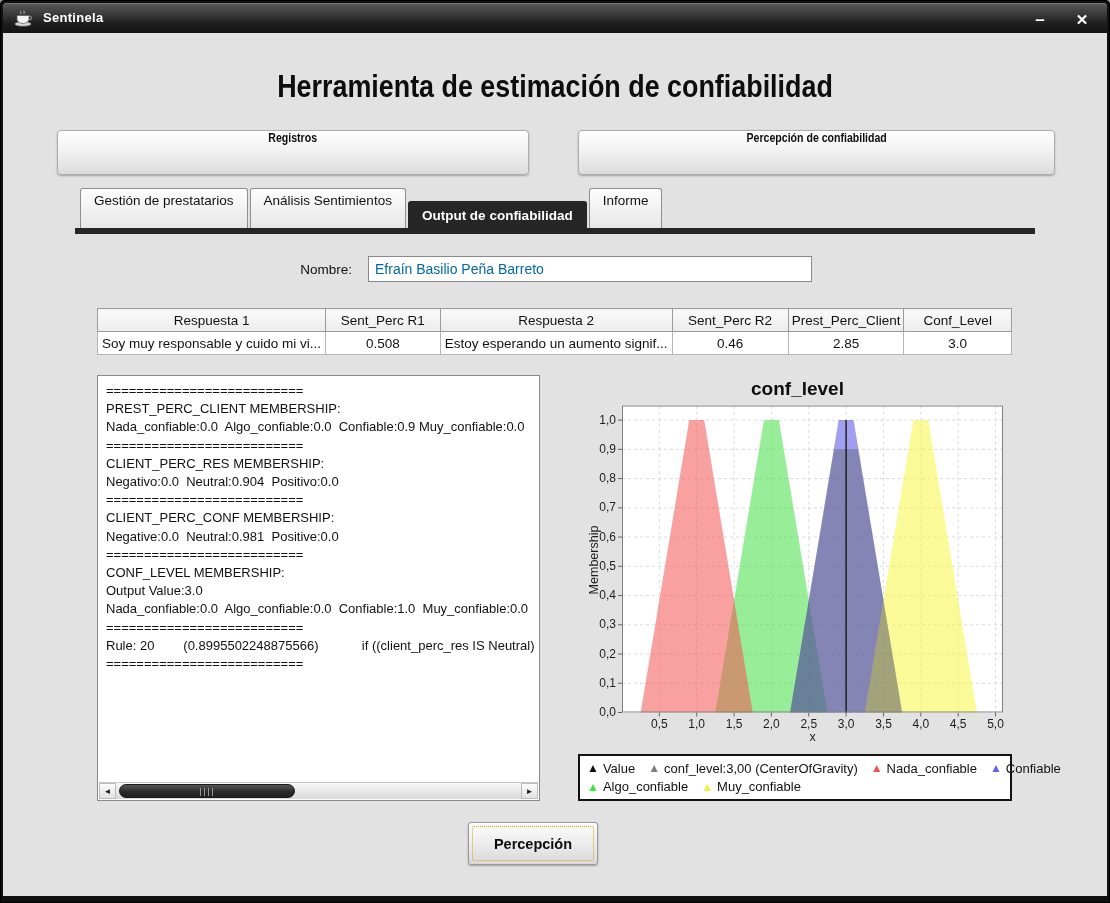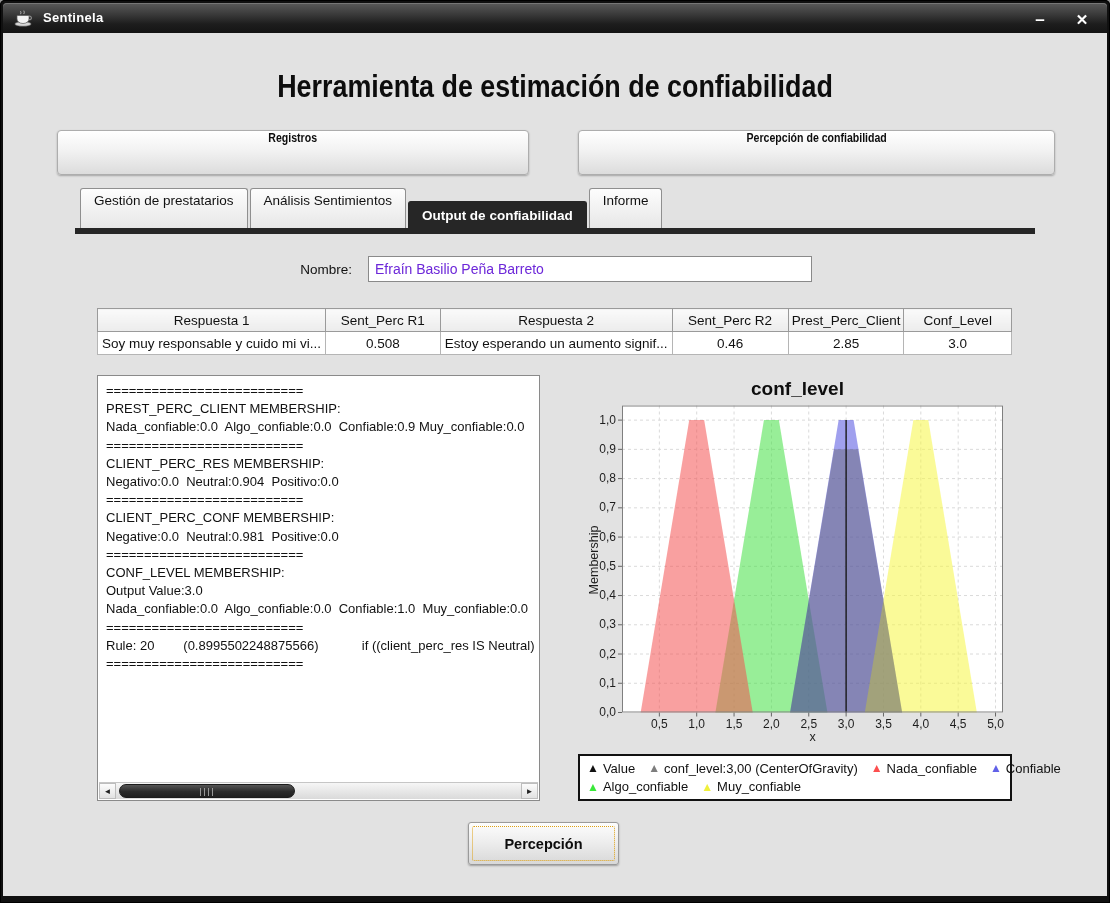--- a/index.html
+++ b/index.html
@@ -25,21 +25,21 @@
   .btn-percconf{left:578px;top:130px;width:477px;}
   
   .tabs{position:absolute;left:80px;top:201px;height:27px;display:flex;align-items:flex-end;}
   .tab{height:40px;line-height:24px;padding:0 13px;margin-right:2px;font-size:13.5px;color:#111;
     background:linear-gradient(#fdfdfd,#e7e7e7);border:1px solid #8f8f8f;border-bottom:none;border-radius:3px 3px 0 0;cursor:pointer;}
   .tab.selected{height:27px;line-height:27px;background:#262626;color:#fff;font-weight:bold;border-color:#262626;}
   .tabs-underline{position:absolute;left:75px;top:228px;width:960px;height:6px;background:#262626;}
   
   .nombre-label{position:absolute;left:260px;top:262px;width:92px;text-align:right;font-size:13.5px;color:#111;}
   .nombre-input{position:absolute;left:368px;top:256px;width:444px;height:26px;border:1px solid #8a8a8a;background:#fff;
-    font-family:"Liberation Sans",sans-serif;font-size:14px;color:#6d28d9;padding:0 6px;}
+    font-family:"Liberation Sans",sans-serif;font-size:14px;color:#0369a1;padding:0 6px;}
   
   .results-table{position:absolute;left:97px;top:308px;width:915px;border-collapse:collapse;font-size:13.5px;color:#111;background:#fff;}
   .results-table th{height:23px;font-weight:normal;border:1px solid #9a9a9a;background:linear-gradient(#fafafa,#ececec);text-align:center;padding:0 3px;overflow:hidden;white-space:nowrap;}
   .results-table td{height:23px;border:1px solid #b5b5b5;background:#fff;padding:0 4px;overflow:hidden;white-space:nowrap;}
   .cell-left{text-align:left;}
   .cell-center{text-align:center;}
   
   .report-panel{position:absolute;left:97px;top:375px;width:443px;height:426px;background:#fff;border:1px solid #8a8a8a;overflow:hidden;}
   .report-pre{margin:0;padding:6px 8px;font-family:"Liberation Sans",sans-serif;font-size:13px;line-height:18.2px;color:#111;white-space:pre;}
   .hscroll{position:absolute;left:1px;right:1px;bottom:1px;height:17px;background:linear-gradient(#f6f6f6,#dadada);border-top:1px solid #c6c6c6;}
@@ -58,21 +58,21 @@
   .xtick{position:absolute;top:343px;width:36px;text-align:center;font-size:12px;color:#1d1d1d;}
   .ylabel{position:absolute;left:-31px;top:179px;width:90px;height:14px;text-align:center;font-size:12.5px;color:#1d1d1d;transform:rotate(-90deg);}
   .xlabel{position:absolute;left:42px;top:356px;width:381px;text-align:center;font-size:12.5px;color:#1d1d1d;}
   
   .legend{position:absolute;left:578px;top:754px;width:434px;height:47px;background:#fff;border:2px solid #111;
     padding:3px 7px;display:flex;flex-direction:column;justify-content:space-around;}
   .legend-row{display:flex;align-items:center;gap:13px;font-size:13px;color:#111;white-space:nowrap;}
   .legend-item{display:inline-flex;align-items:center;gap:4px;}
   .legend-marker{font-size:12px;line-height:12px;}
   
-  .percepcion-btn{position:absolute;left:468px;top:822px;width:151px;height:43px;border:1px solid #9a9a9a;border-radius:3px;
+  .percepcion-btn{position:absolute;left:468px;top:822px;width:130px;height:43px;border:1px solid #9a9a9a;border-radius:3px;
     background:linear-gradient(#fdfdfd,#ececec 50%,#d8d8d8);box-shadow:0 1px 2px rgba(0,0,0,.3);cursor:pointer;}
   .focus-ring{position:absolute;left:3px;top:3px;right:3px;bottom:3px;border:1px dotted #dfa214;border-radius:2px;
     display:flex;align-items:center;justify-content:center;font-size:14.5px;font-weight:bold;color:#0d0d0d;}
 </style>
 </head>
 <body>
 
 <div class="window">
 
   <div class="titlebar">

